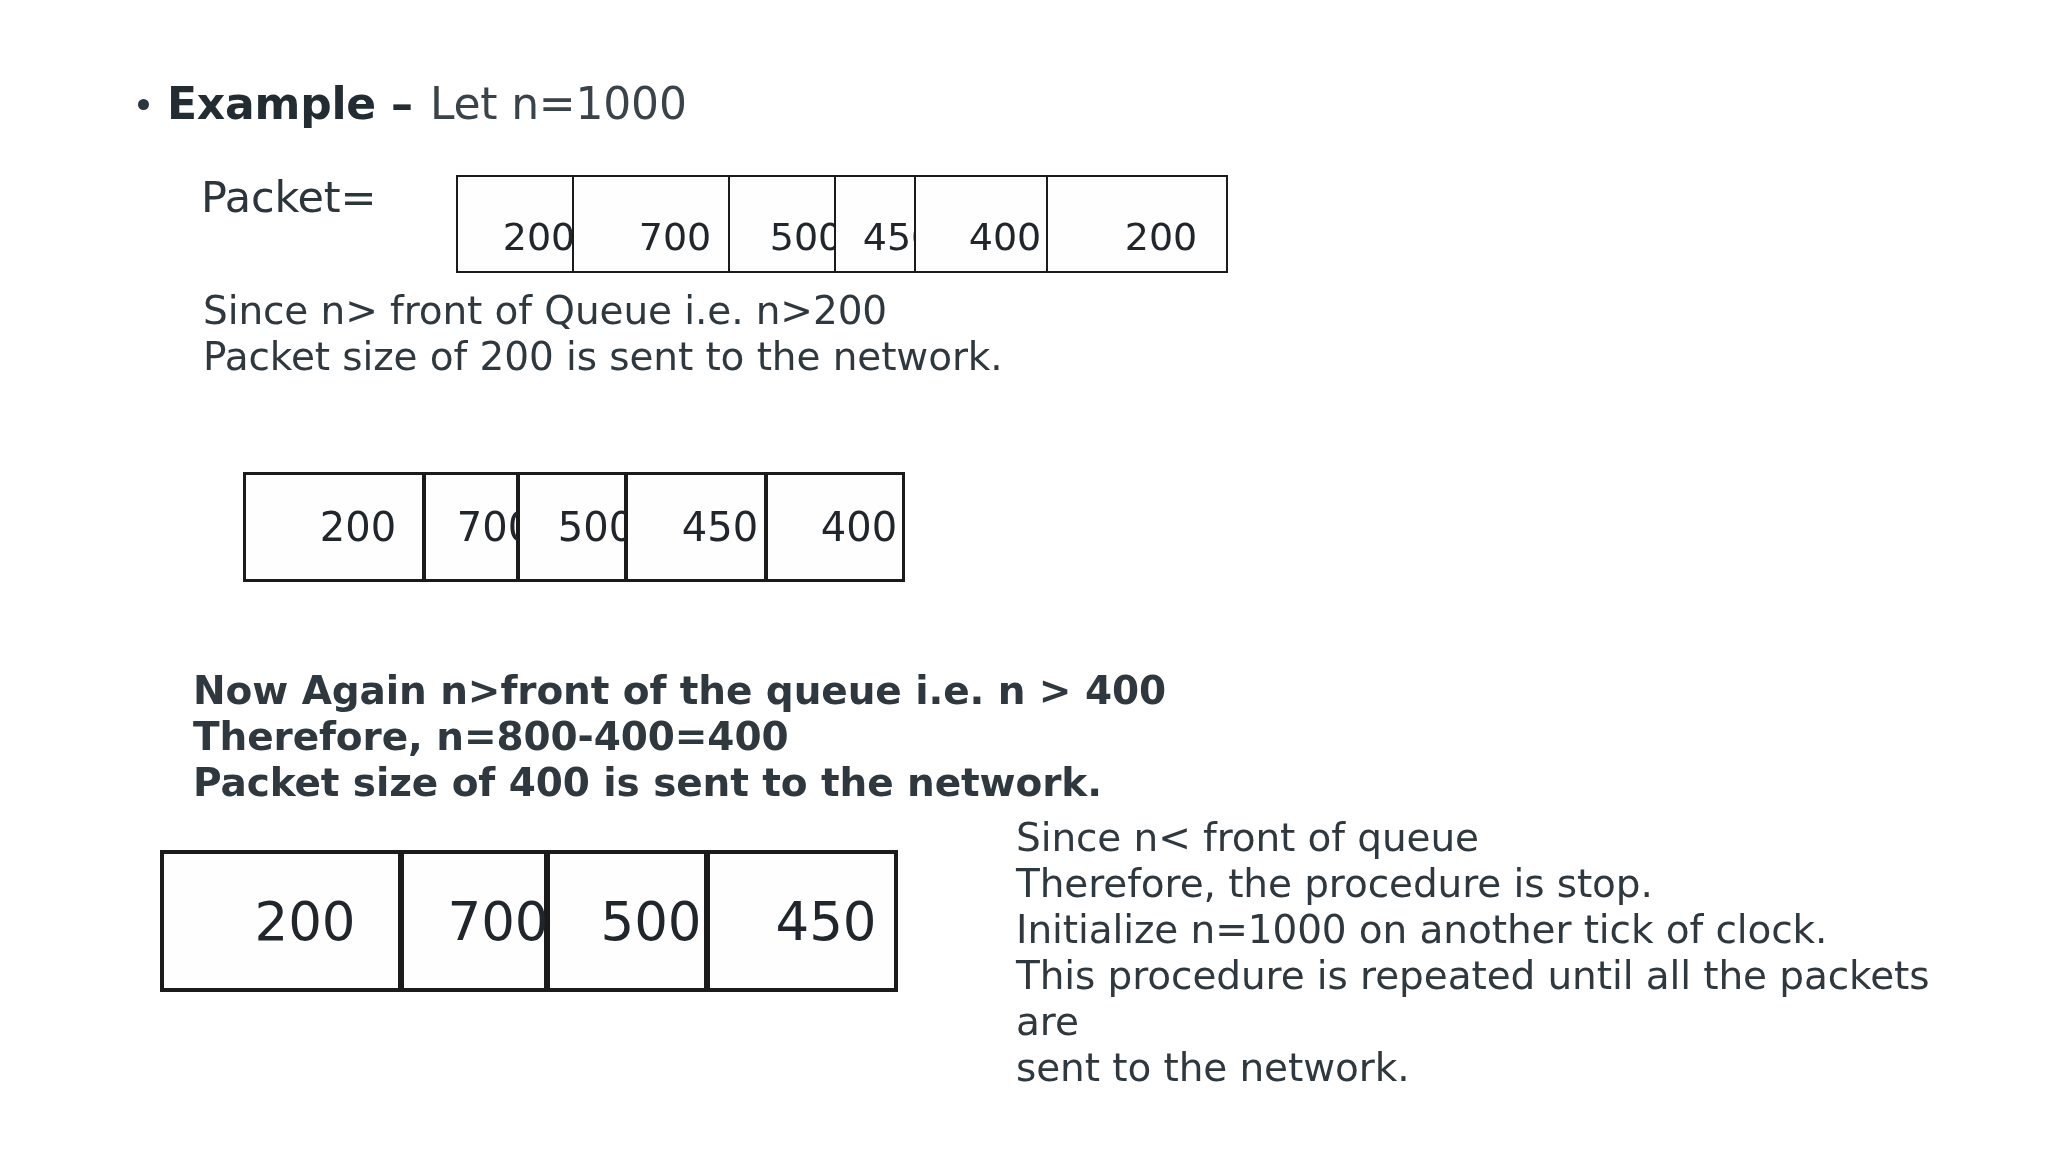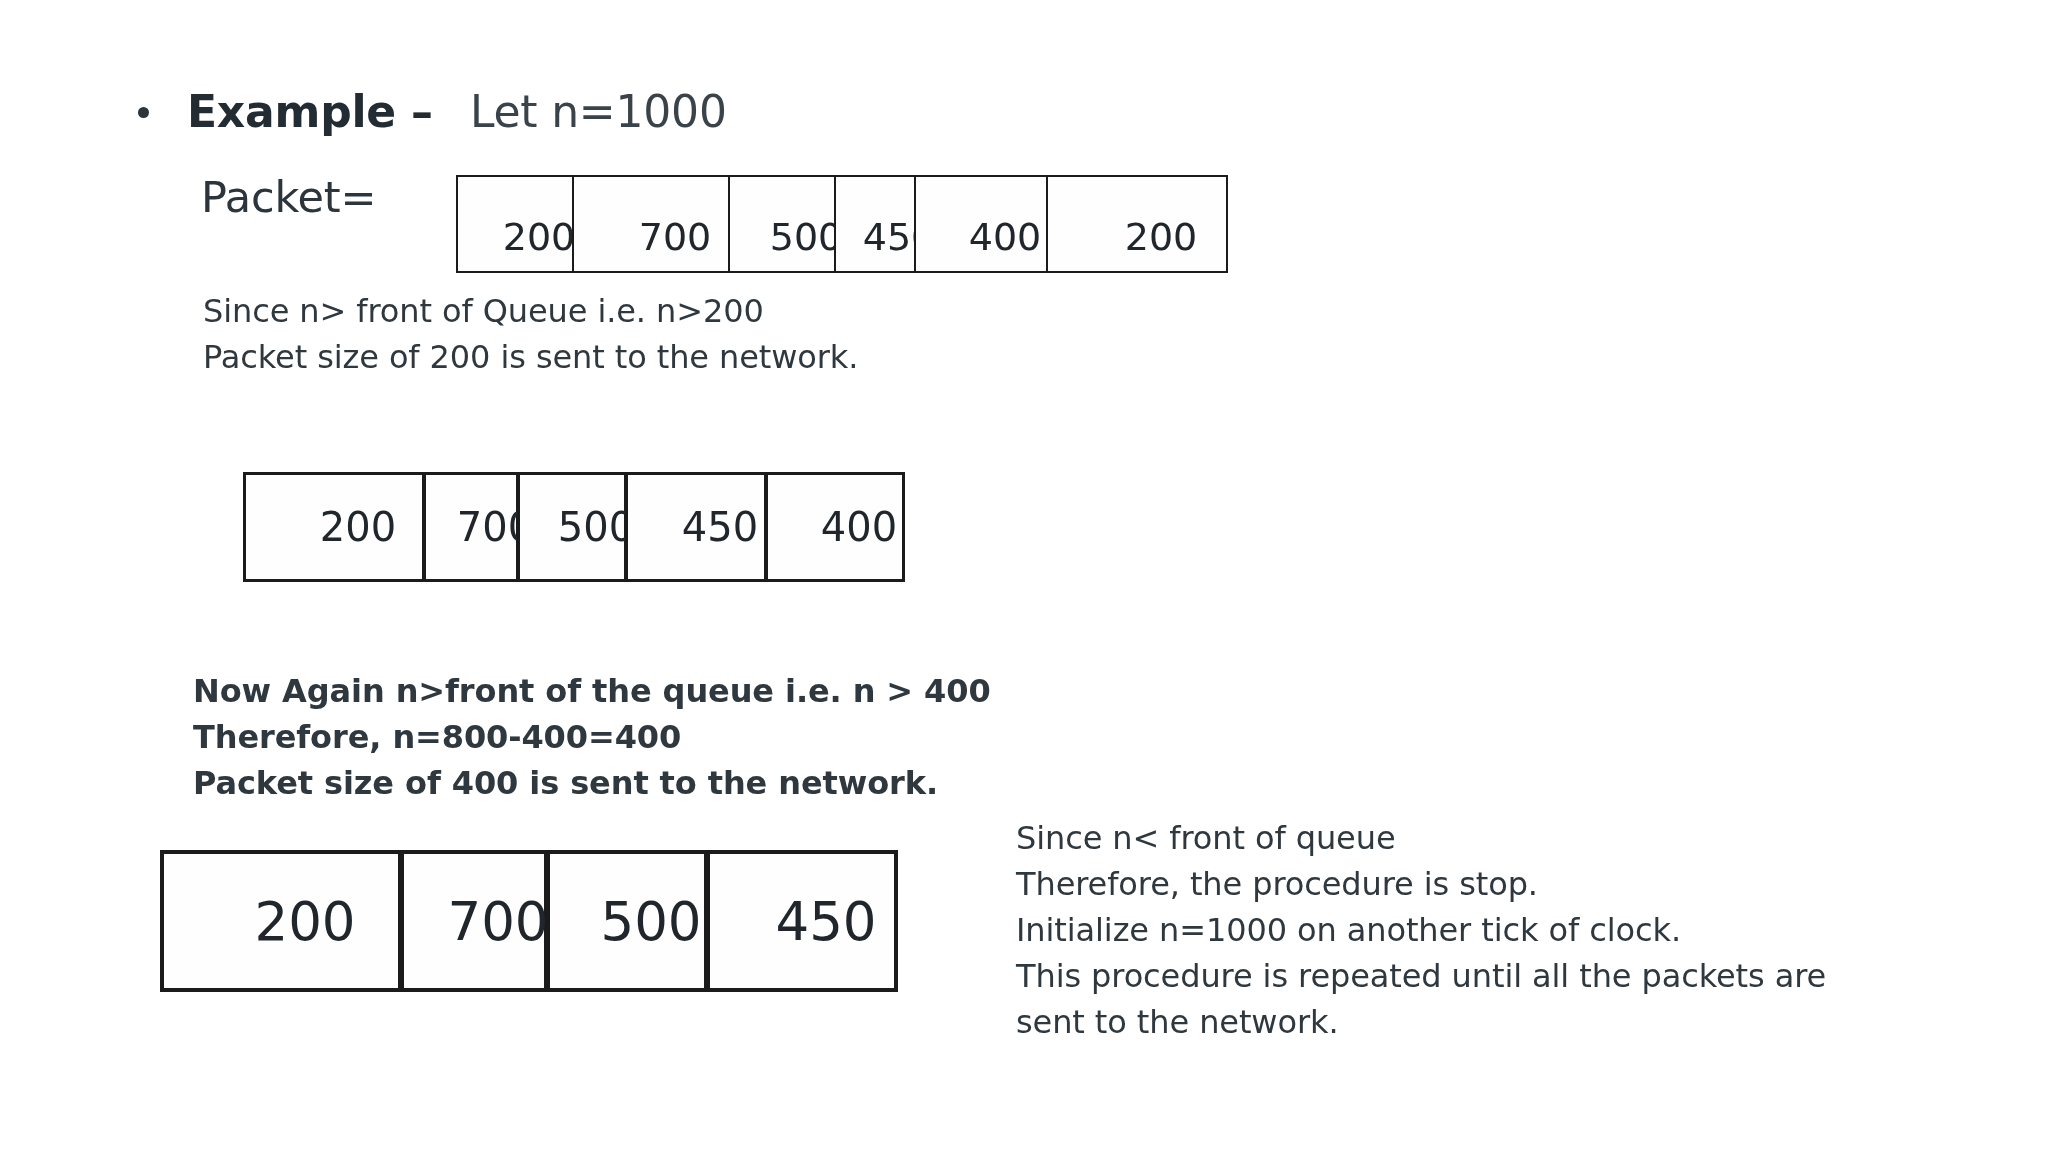--- a/index.html
+++ b/index.html
@@ -14,25 +14,24 @@
     overflow: hidden;
     font-family: "DejaVu Sans", "Liberation Sans", sans-serif;
     color: #2b353b;
     -webkit-font-smoothing: antialiased;
   }
 
   
   #title-row {
     position: absolute;
     left: 138px;
-    top: 86px;
+    top: 78px;
     display: flex;
     align-items: baseline;
     white-space: nowrap;
-    gap: 20px;
   }
   #title-bullet {
     width: 11px;
     height: 11px;
     border-radius: 50%;
     background: #2b353b;
     margin-right: 18px;
     position: relative;
     top: -9px;
     flex: 0 0 auto;
@@ -90,21 +89,21 @@
   #queue-2 { left: 243px; top: 472px; height: 110px; }
   #queue-2 .cell { font-size: 40px; border-width: 3px; }
 
   
   #queue-3 { left: 160px; top: 850px; height: 142px; }
   #queue-3 .cell { font-size: 53px; border-width: 4px; }
 
   
   .para {
     position: absolute;
-    font-size: 32px;
+    font-size: 39px;
     line-height: 46px;
     color: #2f383e;
     white-space: pre-line;
     letter-spacing: -0.1px;
   }
   #para-1 { left: 203px; top: 288px; }
   #para-2 { left: 193px; top: 668px; font-weight: bold; }
   #para-right { left: 1016px; top: 815px; width: 960px; }
   .para .line { display: block; }
 </style>

